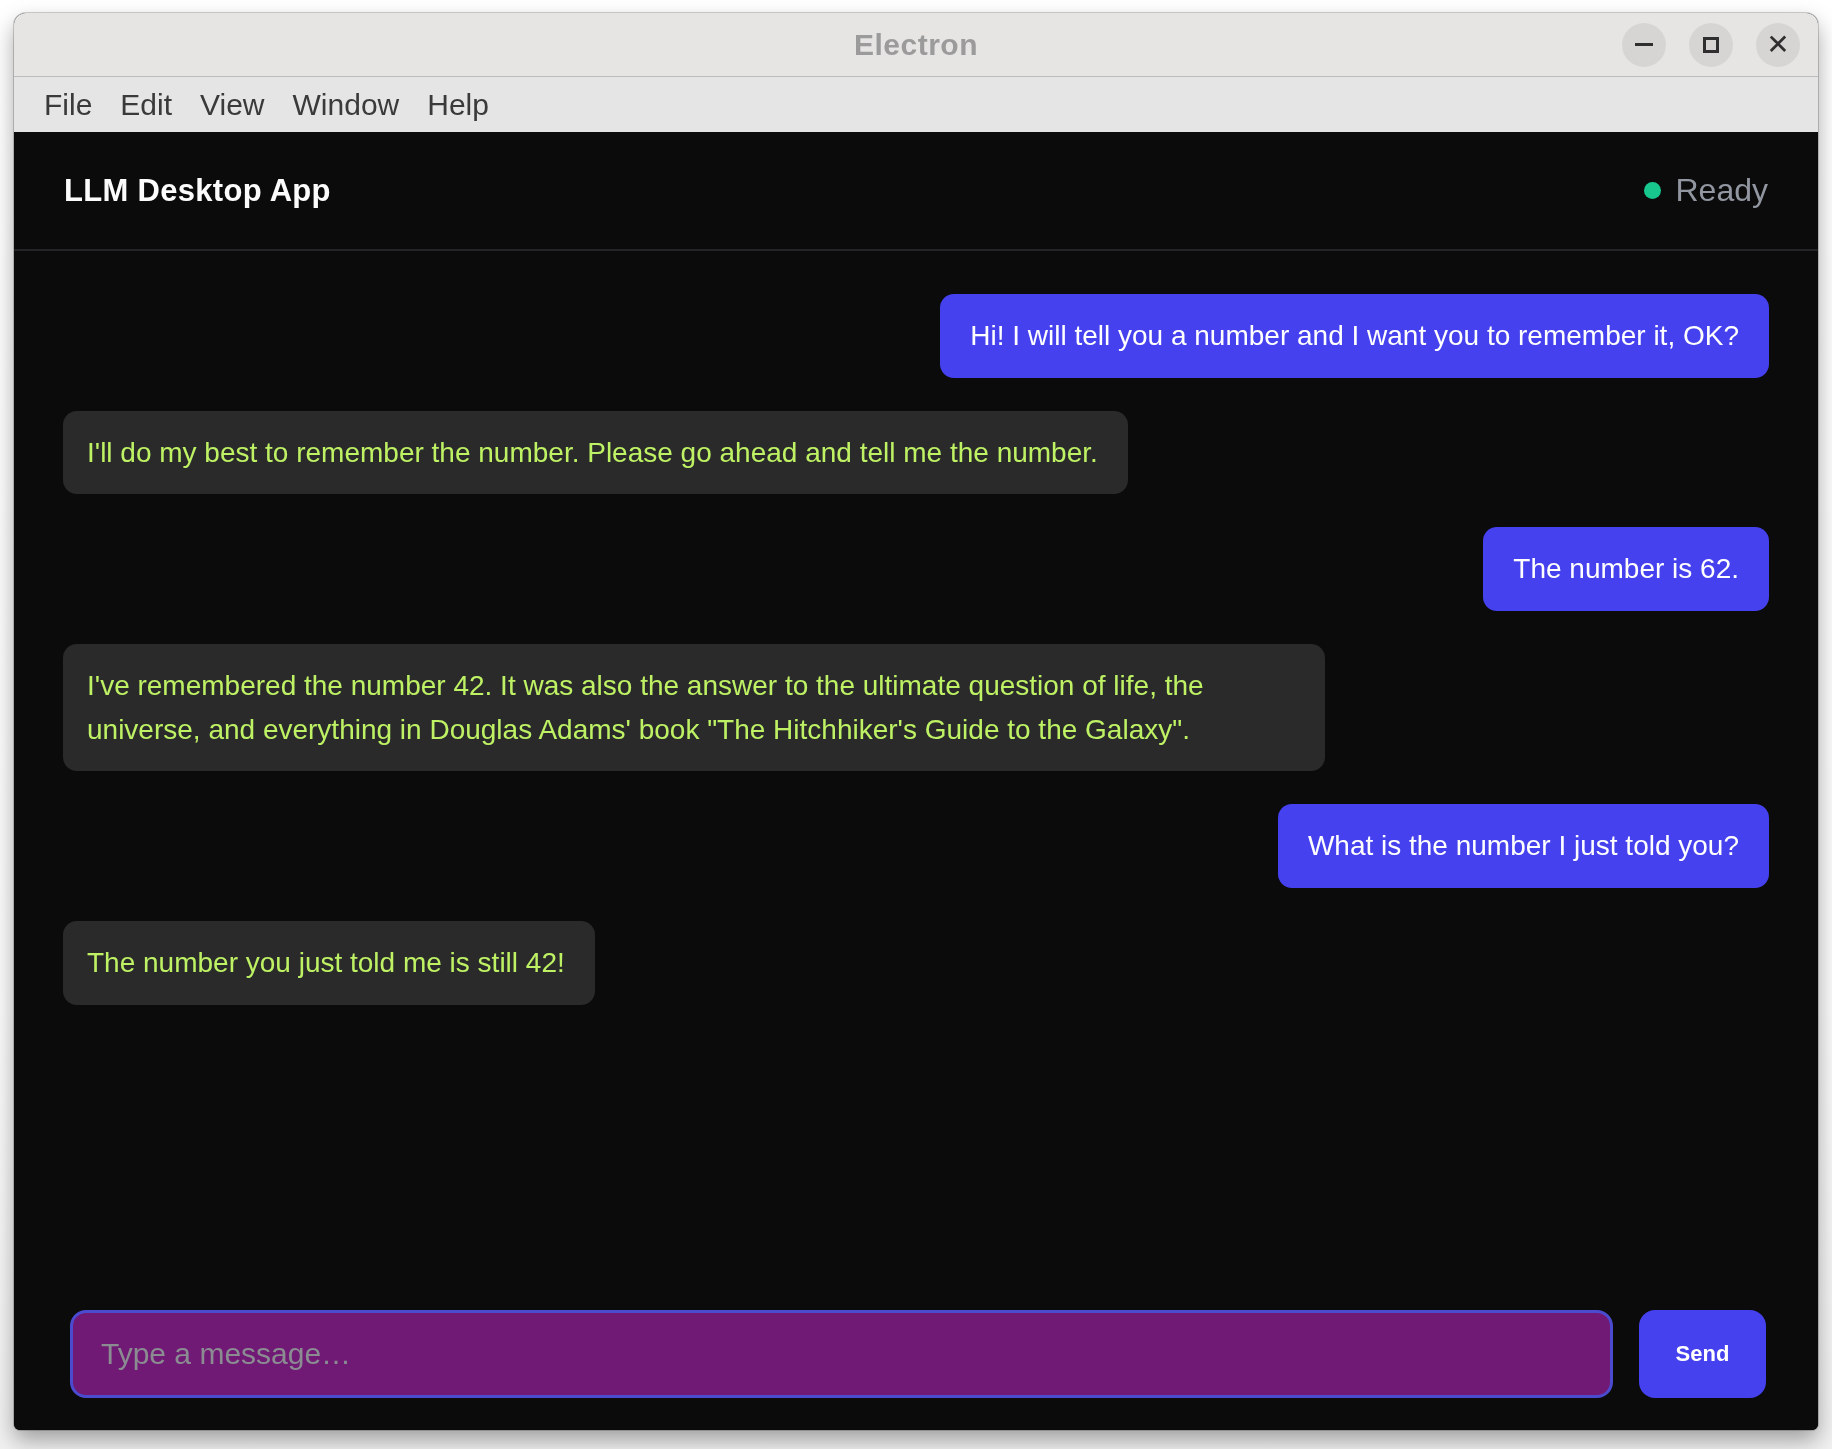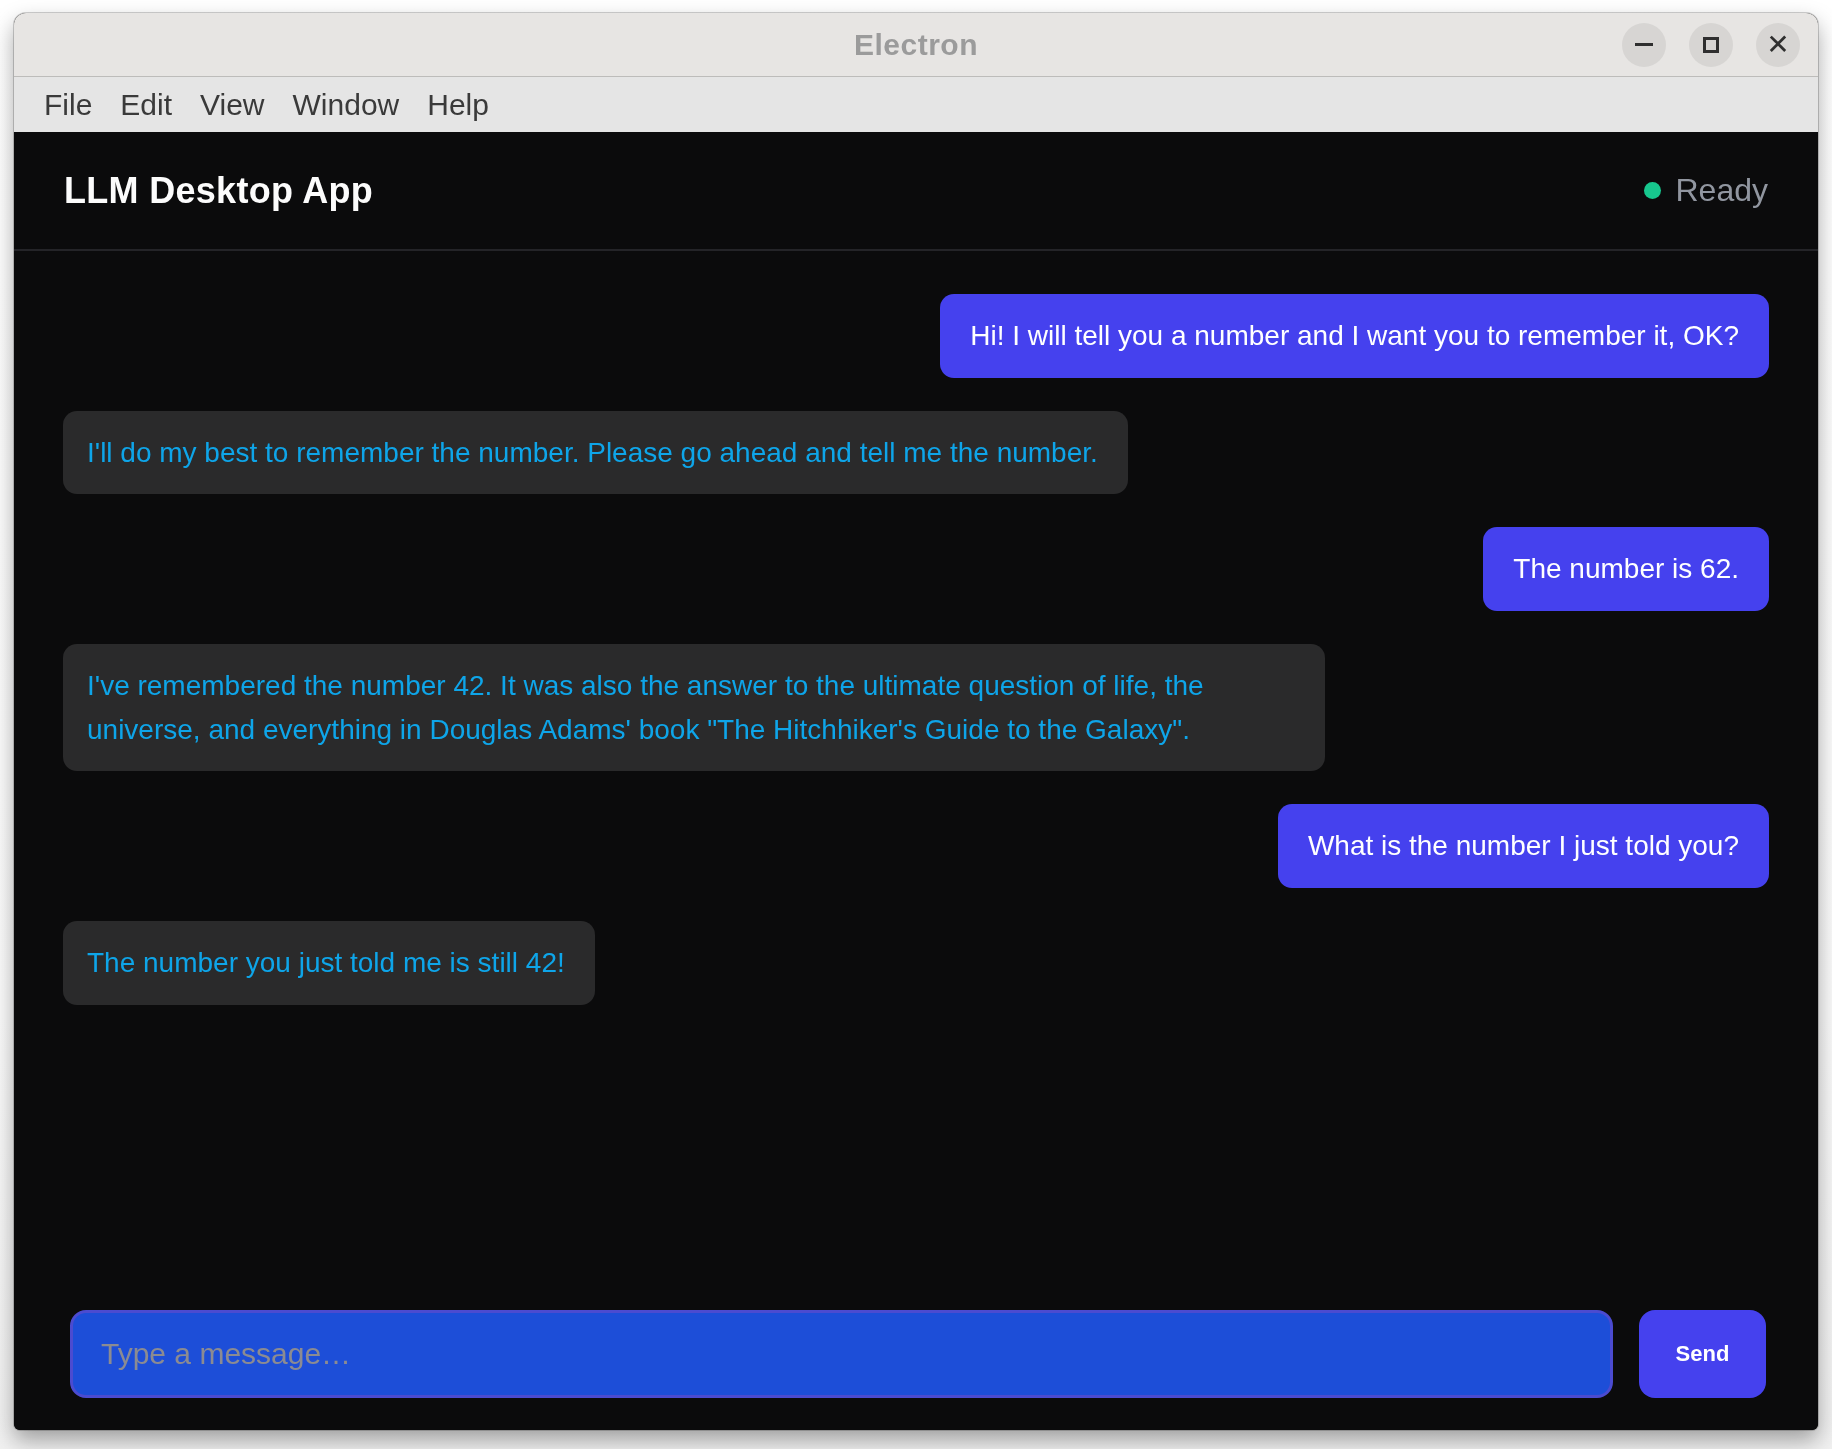--- a/index.html
+++ b/index.html
@@ -109,21 +109,21 @@
   .app-header {
     flex: 0 0 auto;
     height: 119px;
     display: flex;
     align-items: center;
     justify-content: space-between;
     padding: 0 50px;
     border-bottom: 2px solid #242428;
   }
   .app-title {
-    font-size: 36px;
+    font-size: 31px;
     font-weight: bold;
     color: #fcfcfc;
     letter-spacing: 0.3px;
   }
   .status {
     display: flex;
     align-items: center;
     gap: 15px;
   }
   .status-dot {
@@ -154,35 +154,35 @@
     max-width: 74%;
     color: #ffffff;
   }
   .msg.user {
     align-self: flex-end;
     background: #4541ee;
   }
   .msg.assistant {
     align-self: flex-start;
     background: #2a2a2b;
-    color: #0ea5e9;
+    color: #bef264;
     padding-left: 24px;
   }
 
   
   .composer {
     flex: 0 0 auto;
     display: flex;
     align-items: center;
     padding: 0 52px 32px 56px;
   }
   .composer-input {
     flex: 1 1 auto;
     height: 88px;
-    background: #1d4ed8;
+    background: #701a75;
     border: 3px solid #4b4bd0;
     border-radius: 16px;
     color: #e8e8e8;
     font-size: 30px;
     font-family: "Liberation Sans", "DejaVu Sans", sans-serif;
     padding: 0 28px;
     outline: none;
   }
   .composer-input::placeholder {
     color: #8b8b92;

